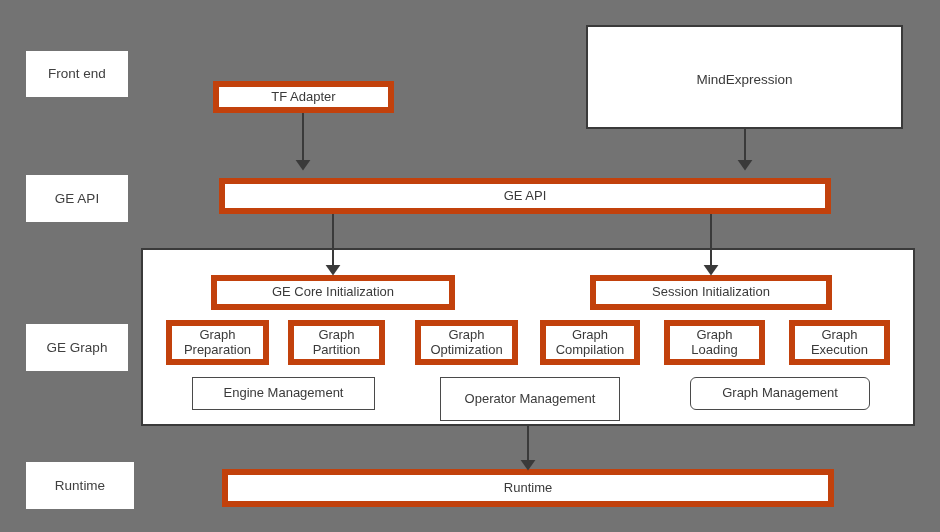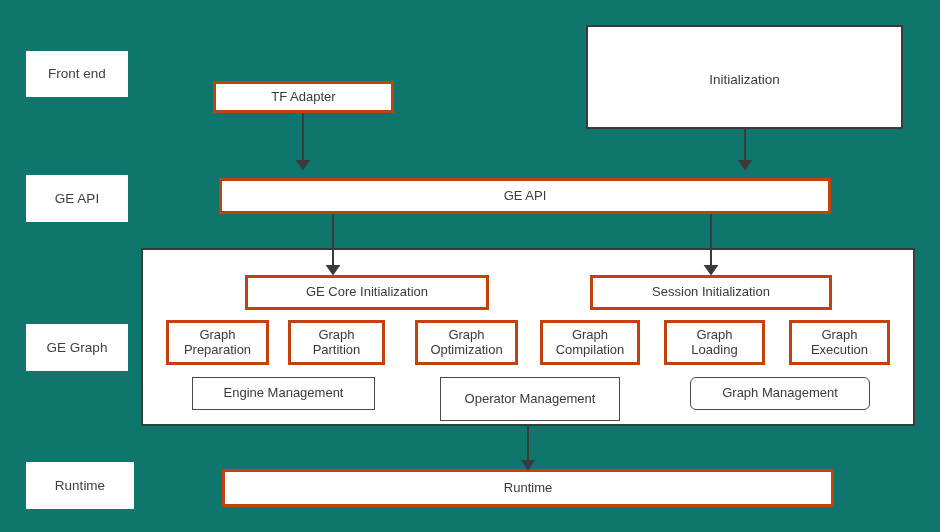--- a/index.html
+++ b/index.html
@@ -5,21 +5,21 @@
 <style>
   html, body {
     margin: 0;
     padding: 0;
     background: #000000;
   }
   #canvas {
     position: relative;
     width: 940px;
     height: 532px;
-    background: #0f766e;
+    background: #737373;
     font-family: "Liberation Sans", "DejaVu Sans", sans-serif;
     overflow: hidden;
   }
   .box {
     position: absolute;
     box-sizing: border-box;
     background: #ffffff;
     color: #3a3a3a;
     display: flex;
     align-items: center;
@@ -29,21 +29,21 @@
     white-space: pre-line;
   }
   
   .layer-label {
     border: none;
     font-size: 13.5px;
     color: #404040;
   }
   
   .node {
-    border: 3px solid #c2410c;
+    border: 6px solid #c2410c;
     font-size: 13px;
   }
   .node-thin {
     border: 1.5px solid #4a4a4a;
   }
   
   .group {
     position: absolute;
     box-sizing: border-box;
     background: #ffffff;
@@ -86,30 +86,30 @@
 
   <div class="box layer-label" style="left:26px; top:462px; width:108px; height:47px;">
     <span>Runtime</span>
   </div>
 
   <div class="box node" style="left:213px; top:81px; width:181px; height:32px;">
     <span>TF Adapter</span>
   </div>
 
   <div class="group" style="left:586px; top:25px; width:317px; height:104px;">
-    <div class="group-title" style="top:45px;">Initialization</div>
+    <div class="group-title" style="top:45px;">MindExpression</div>
   </div>
 
   <div class="box node" style="left:219px; top:178px; width:612px; height:36px;">
     <span>GE API</span>
   </div>
 
   <div class="group" style="left:141px; top:248px; width:774px; height:178px;"></div>
 
-  <div class="box node" style="left:211px; top:275px; width:244px; height:35px;margin-left:34px;">
+  <div class="box node" style="left:211px; top:275px; width:244px; height:35px;">
     <span>GE Core Initialization</span>
   </div>
   <div class="box node" style="left:590px; top:275px; width:242px; height:35px;">
     <span>Session Initialization</span>
   </div>
 
   <div class="box node" style="left:166px; top:320px; width:103px; height:45px;">
     <span>Graph
 Preparation</span>
   </div>

